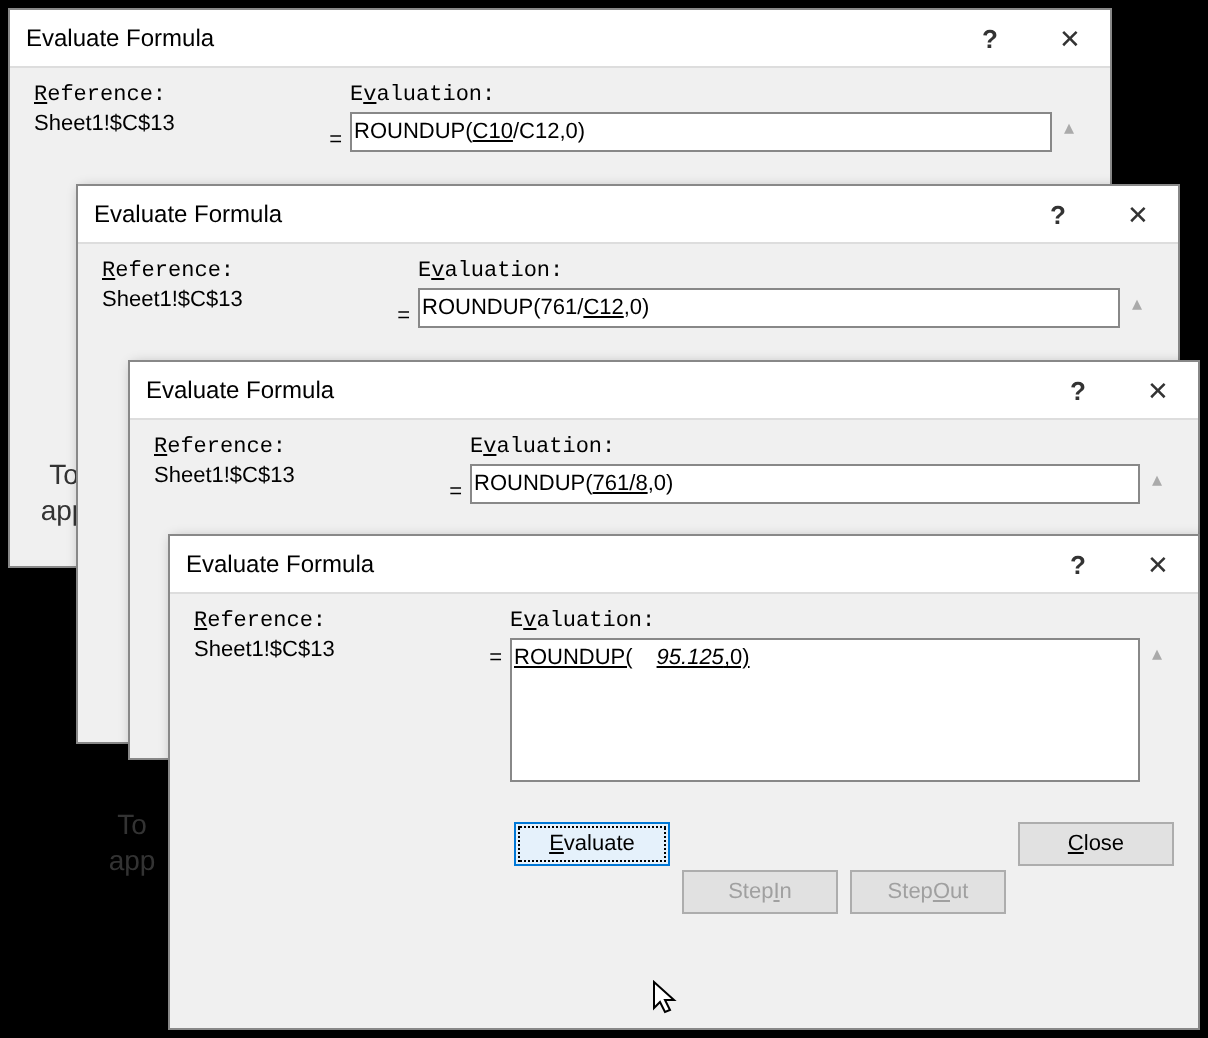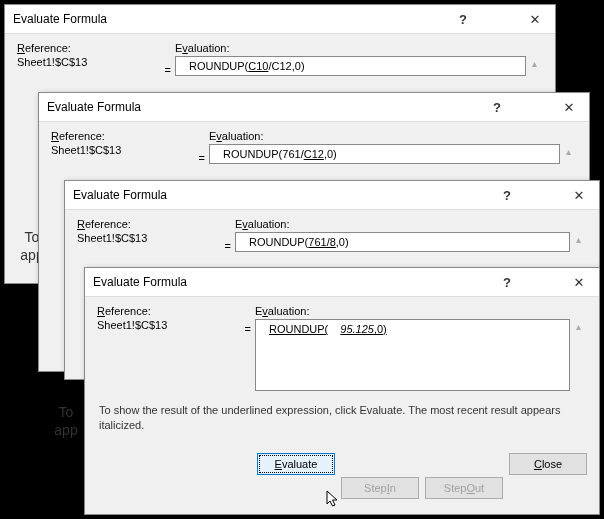--- a/index.html
+++ b/index.html
@@ -20,21 +20,20 @@
   box-shadow: 2px 2px 6px rgba(0,0,0,0.3);
   box-sizing: border-box;
 }
 .titlebar {
   display: flex;
   align-items: center;
   height: 28px;
   padding-left: 8px;
   background: #fff;
   border-bottom: 1px solid #ddd;
-  gap: 32px;
 }
 .titlebar .title {
   flex: 1;
   font-size: 12px;
   color: #000;
 }
 .titlebar .btn {
   width: 40px;
   height: 28px;
   display: flex;
@@ -48,20 +47,21 @@
 .body {
   padding: 8px 12px 10px 12px;
 }
 .labels {
   display: flex;
 }
 .ref-col { width: 140px; }
 .ref-label, .eval-label {
   font-size: 11px;
   color: #000;
+  font-family: Liberation Mono, monospace;
 }
 .ref-label .u, .eval-label .u { text-decoration: underline; }
 .ref-val {
   font-weight: normal;
   font-size: 11px;
   margin-top: 2px;
 }
 .eq {
   width: 14px;
   text-align: right;
@@ -71,21 +71,21 @@
 }
 .eval-area {
   display: flex;
   margin-top: 2px;
 }
 .eval-box {
   flex: 1;
   background: #fff;
   border: 1px solid #888;
   box-sizing: border-box;
-  padding: 3px 13px;
+  padding: 3px 1px;
   font-size: 11px;
   font-family: "Segoe UI", Tahoma, sans-serif;
   position: relative;
   min-height: 20px;
   overflow: hidden;
 }
 .eval-box.tall { min-height: 72px; }
 .scroll-gutter {
   width: 17px;
   display: flex;
@@ -254,21 +254,20 @@
       </div>
       <div class="eq" style="align-self:flex-end; padding-bottom:56px;">=</div>
       <div style="flex:1">
         <div class="eval-label">E<span class="u">v</span>aluation:</div>
         <div class="eval-area">
           <div class="eval-box tall"><span class="underline"><span>ROUNDUP(</span><span class="italic">95.125</span><span>,0)</span></span></div>
           <div class="scroll-gutter">▴</div>
         </div>
       </div>
     </div>
-    <div class="hint">To show the result of the underlined expression, click Evaluate.  The most recent result appears italicized.</div>
   </div>
   <div class="btn-row">
     <div class="pushbtn focused"><span class="u">E</span>valuate</div>
     <div class="pushbtn disabled">Step <span class="u">I</span>n</div>
     <div class="pushbtn disabled">Step <span class="u">O</span>ut</div>
     <div class="pushbtn"><span class="u">C</span>lose</div>
   </div>
 </div>
 
 <svg class="cursor" style="left:326px; top:490px;" viewBox="0 0 14 20">

